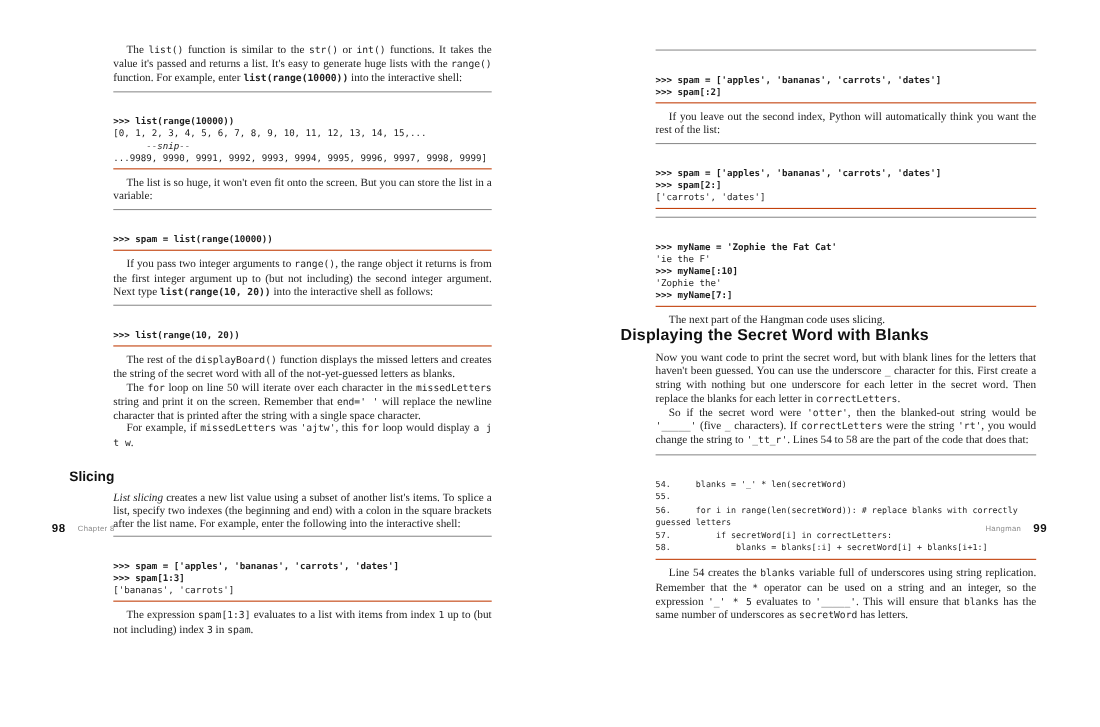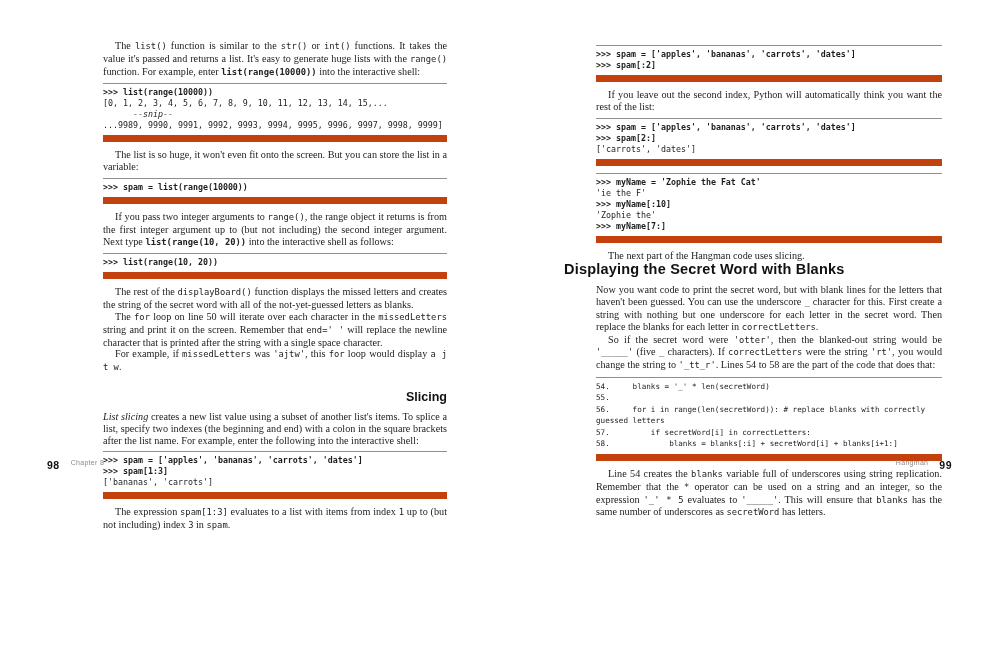--- a/index.html
+++ b/index.html
@@ -26,46 +26,46 @@
   .seg-t { }
   .seg-i { font-style:italic; }
   .seg-c, .seg-b {
     font-family:"DejaVu Sans Mono", monospace;
     font-size:8.8px;
   }
   .seg-b { font-weight:bold; }
 
   .codeblock {
     margin:5px 0 7px 0;
-    padding:3px 0 4px 0;
+    padding:21px 0 4px 0;
     border-top:1px solid #8f8f8f;
-    border-bottom:7px solid #c2410c;
+    border-bottom:1px solid #c2410c;
     font-family:"DejaVu Sans Mono", monospace;
     font-size:8.3px; line-height:11px;
     color:#1d1d1d;
   }
   .codeblock.listing { font-size:7.6px; line-height:11.5px; }
   .codeline { white-space:pre-wrap; }
   .codeline.bold { font-weight:bold; }
   .codeline.italic { font-style:italic; }
 
   .heading-1 {
     font-family:"Liberation Sans", sans-serif; font-weight:bold;
     font-size:14.5px; line-height:16px; letter-spacing:0.2px;
     color:#111; margin:0 0 7px -32px; text-align:left;
   }
   .heading-2 {
     font-family:"Liberation Sans", sans-serif; font-weight:bold;
     font-size:12.5px; line-height:14px;
-    color:#111; margin:16px 0 7px -40px; text-align:right;
+    color:#111; margin:16px 0 7px -40px; text-align:left;
   }
 
   .footer {
-    position:absolute; bottom:32px;
-    display:flex; align-items:flex-start; gap:11px;
+    position:absolute; bottom:16px;
+    display:flex; align-items:center; gap:11px;
     font-family:"Liberation Sans", sans-serif;
   }
   #page-left .footer { left:47px; }
   #page-right .footer { right:48px; }
   .page-number { font-size:10.5px; font-weight:bold; color:#111; letter-spacing:0.5px; }
   .footer-label { font-size:7px; color:#8a8a8a; letter-spacing:0.3px; }
 </style>
 </head>
 <body>
 

